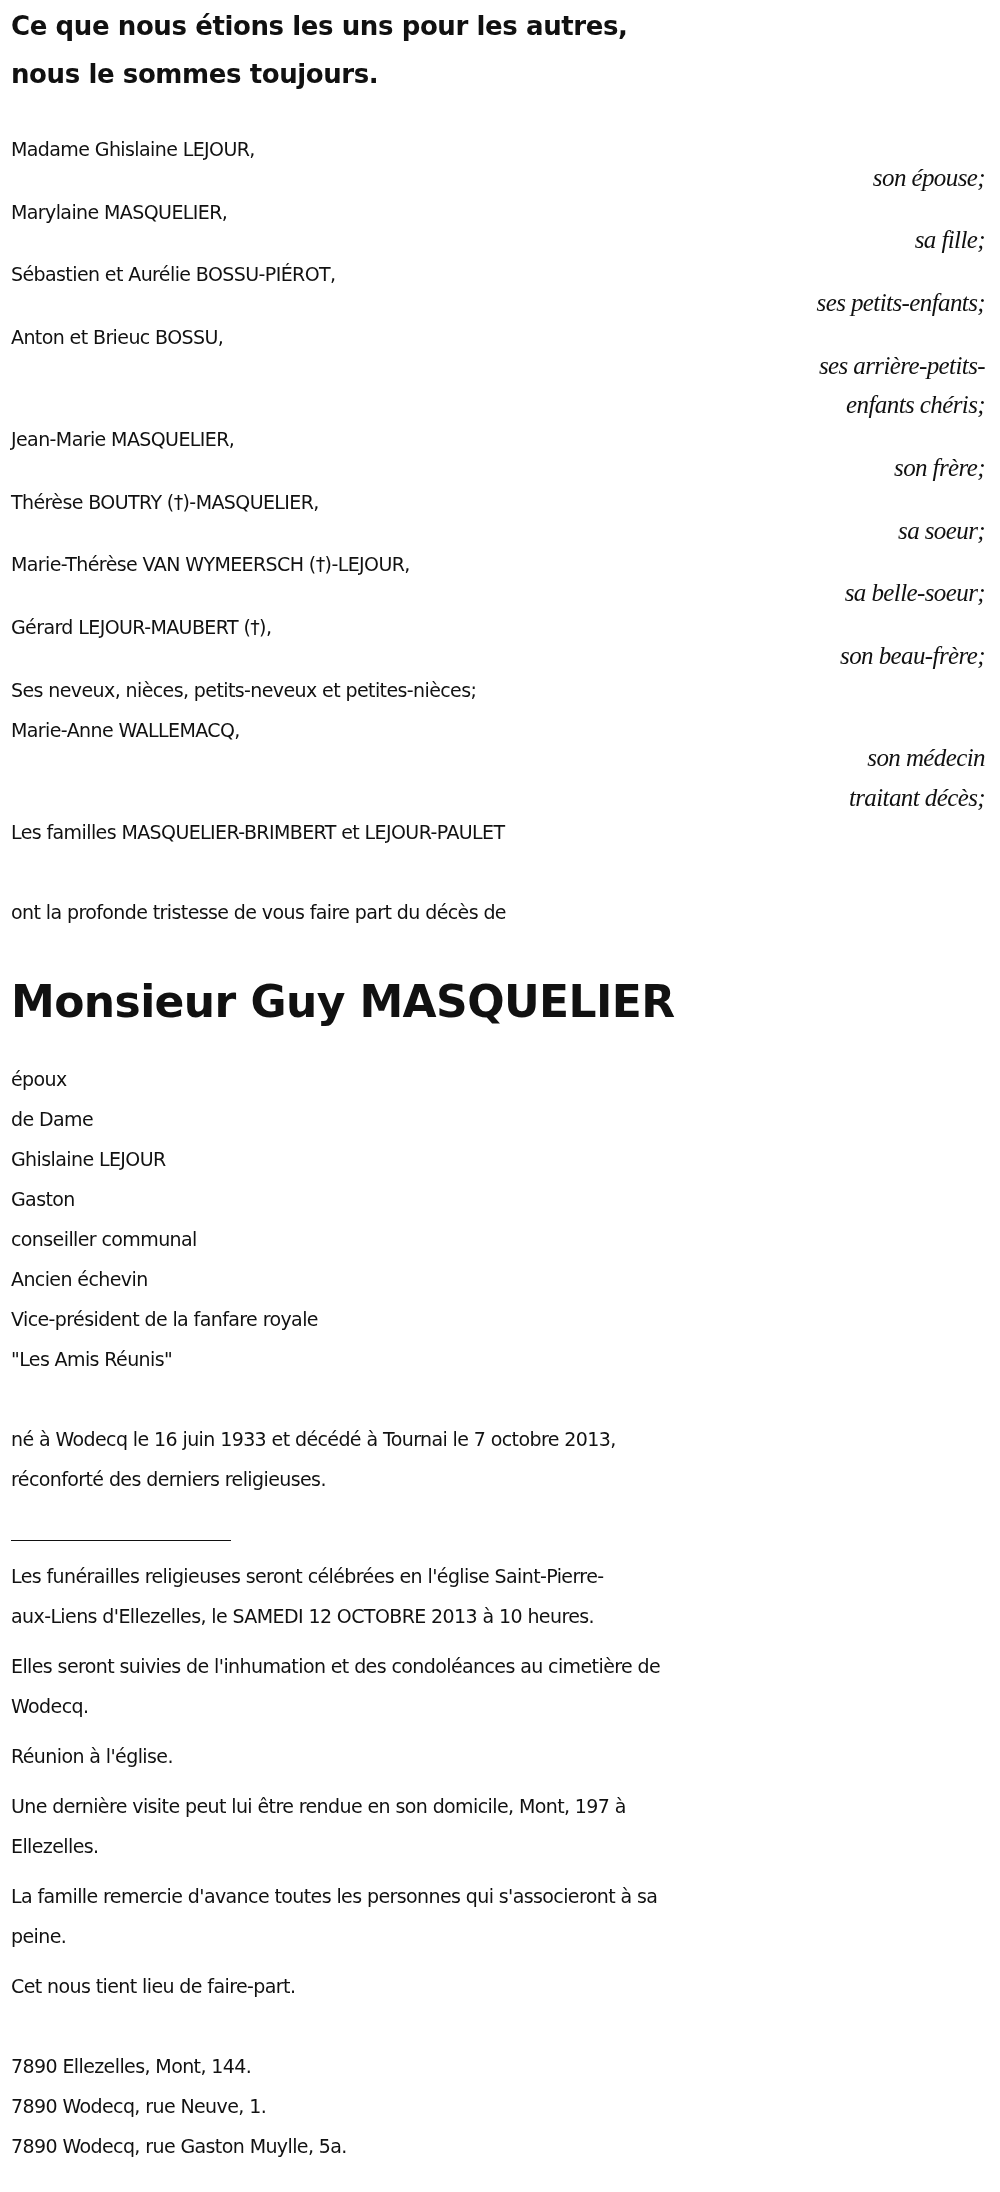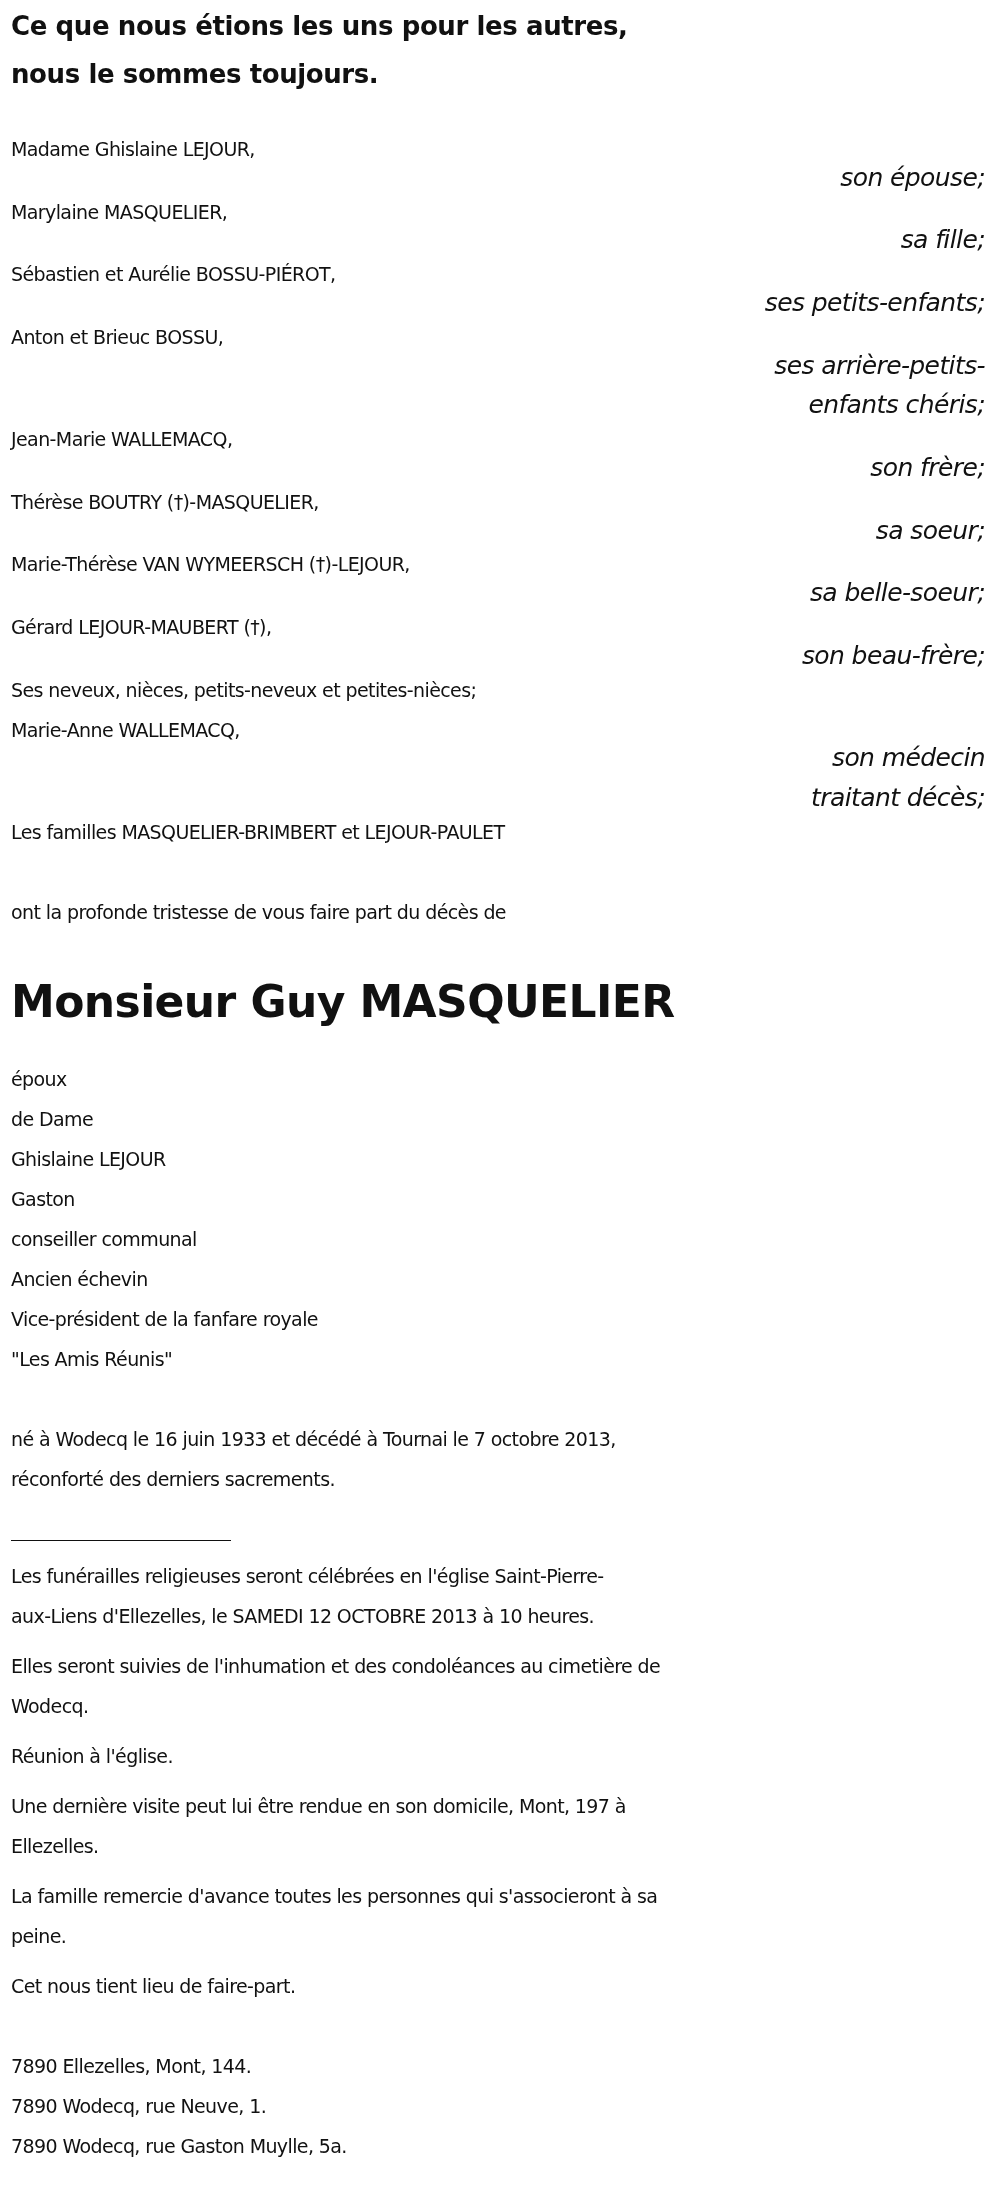--- a/index.html
+++ b/index.html
@@ -3,21 +3,21 @@
 <meta charset="utf-8">
 <style>
   html, body { margin: 0; padding: 0; background: #ffffff; }
   body {
     width: 1000px; height: 2192px; position: relative; overflow: hidden;
     font-family: "DejaVu Sans", "Liberation Sans", sans-serif;
     color: #111111;
   }
   .t { position: absolute; white-space: nowrap; line-height: 1; }
   .l { left: 11px; font-size: 19px; letter-spacing: -0.6px; }
-  .r { right: 15px; font-size: 25px; font-style: italic; text-align: left; letter-spacing: -0.6px; }
+  .r { right: 15px; font-size: 25px; font-style: italic; text-align: left; letter-spacing: -0.6px; font-family: Liberation Serif, serif; }
   .quote { left: 11px; font-size: 26px; font-weight: bold; letter-spacing: -0.4px; }
   .name { left: 11px; font-size: 44px; font-weight: bold; letter-spacing: -0.6px; }
   .sep { left: 11px; top: 1540px; width: 220px; height: 0; border-top: 1.5px solid #111; }
 </style>
 </head>
 <body>
 
 <div class="t quote" style="top:13px">Ce que nous étions les uns pour les autres,</div>
 <div class="t quote" style="top:61px">nous le sommes toujours.</div>
 
@@ -28,21 +28,21 @@
   <div class="t l" style="top:203px">Marylaine MASQUELIER,</div>
   <div class="t r" style="top:227px">sa fille;</div>
 
   <div class="t l" style="top:265px">Sébastien et Aurélie BOSSU-PIÉROT,</div>
   <div class="t r" style="top:290px">ses petits-enfants;</div>
 
   <div class="t l" style="top:328px">Anton et Brieuc BOSSU,</div>
   <div class="t r" style="top:353px">ses arrière-petits-</div>
   <div class="t r" style="top:392px">enfants chéris;</div>
 
-  <div class="t l" style="top:430px">Jean-Marie WALLEMACQ,</div>
+  <div class="t l" style="top:430px">Jean-Marie MASQUELIER,</div>
   <div class="t r" style="top:455px">son frère;</div>
 
   <div class="t l" style="top:493px">Thérèse BOUTRY (†)-MASQUELIER,</div>
   <div class="t r" style="top:518px">sa soeur;</div>
 
   <div class="t l" style="top:555px">Marie-Thérèse VAN WYMEERSCH (†)-LEJOUR,</div>
   <div class="t r" style="top:580px">sa belle-soeur;</div>
 
   <div class="t l" style="top:618px">Gérard LEJOUR-MAUBERT (†),</div>
   <div class="t r" style="top:643px">son beau-frère;</div>
@@ -65,21 +65,21 @@
   <div class="t l" style="top:1110px">de Dame</div>
   <div class="t l" style="top:1150px">Ghislaine LEJOUR</div>
   <div class="t l" style="top:1190px">Gaston</div>
   <div class="t l" style="top:1230px">conseiller communal</div>
   <div class="t l" style="top:1270px">Ancien échevin</div>
   <div class="t l" style="top:1310px">Vice-président de la fanfare royale</div>
   <div class="t l" style="top:1350px">"Les Amis Réunis"</div>
 </div>
 
 <div class="t l" style="top:1430px">né à Wodecq le 16 juin 1933 et décédé à Tournai le 7 octobre 2013,</div>
-<div class="t l" style="top:1470px">réconforté des derniers sacrements.</div>
+<div class="t l" style="top:1470px">réconforté des derniers religieuses.</div>
 
 <div class="t sep"></div>
 
 <div>
   <div class="t l" style="top:1567px">Les funérailles religieuses seront célébrées en l'église Saint-Pierre-</div>
   <div class="t l" style="top:1607px">aux-Liens d'Ellezelles, le SAMEDI 12 OCTOBRE 2013 à 10 heures.</div>
 
   <div class="t l" style="top:1657px">Elles seront suivies de l'inhumation et des condoléances au cimetière de</div>
   <div class="t l" style="top:1697px">Wodecq.</div>
 

